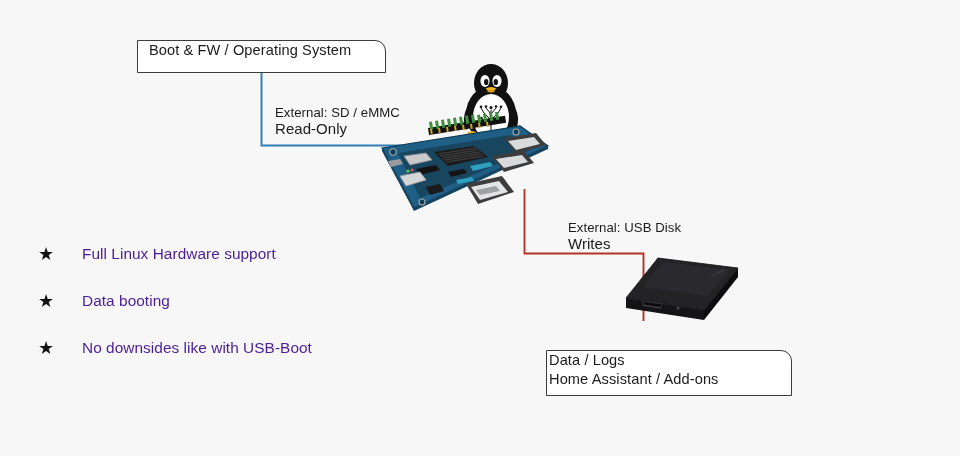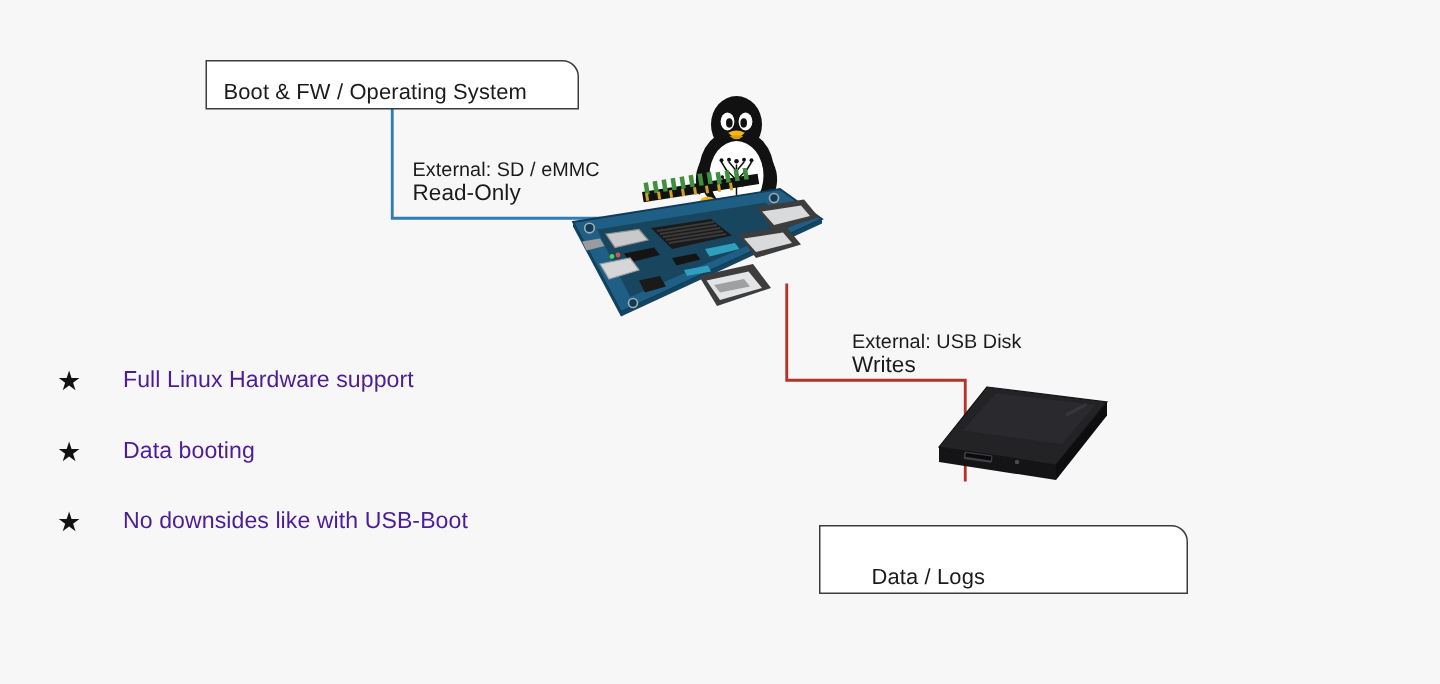--- a/index.html
+++ b/index.html
@@ -26,42 +26,42 @@
   
   .callout {
     position: absolute;
     box-sizing: border-box;
     background: #ffffff;
     border: 1.4px solid #3c3c3c;
     border-top-right-radius: 11px;
     color: #1b1b1b;
     display: flex;
     flex-direction: column;
-    justify-content: flex-end;
+    justify-content: flex-start;
   }
   .callout .line {
     font-size: 14.6px;
     line-height: 19px;
     white-space: nowrap;
     letter-spacing: 0.1px;
   }
 
   #box-os {
     left: 137px;
     top: 40px;
     width: 249px;
     height: 33px;
     padding-left: 11px;
   }
   #box-data {
     left: 546px;
     top: 350px;
     width: 246px;
     height: 46px;
-    padding-left: 34px;
+    padding-left: 2px;
   }
 
   
   .conn-label {
     position: absolute;
     color: #1b1b1b;
     line-height: 16px;
     white-space: nowrap;
   }
   .conn-label .title {
@@ -163,20 +163,21 @@
     <span class="sub">Read-Only</span>
   </div>
 
   <div id="label-external" class="conn-label">
     <span class="title">External: USB Disk</span>
     <span class="sub">Writes</span>
   </div>
 
   <div id="box-data" class="callout">
     <span class="line">Data / Logs</span>
+    <span class="line">Home Assistant / Add-ons</span>
   </div>
 
   <div id="bullets">
     <div class="bullet-row">
       <span class="bullet-star">★</span>
       <span class="bullet-text">Full Linux Hardware support</span>
     </div>
     <div class="bullet-row">
       <span class="bullet-star">★</span>
       <span class="bullet-text">Data booting</span>

